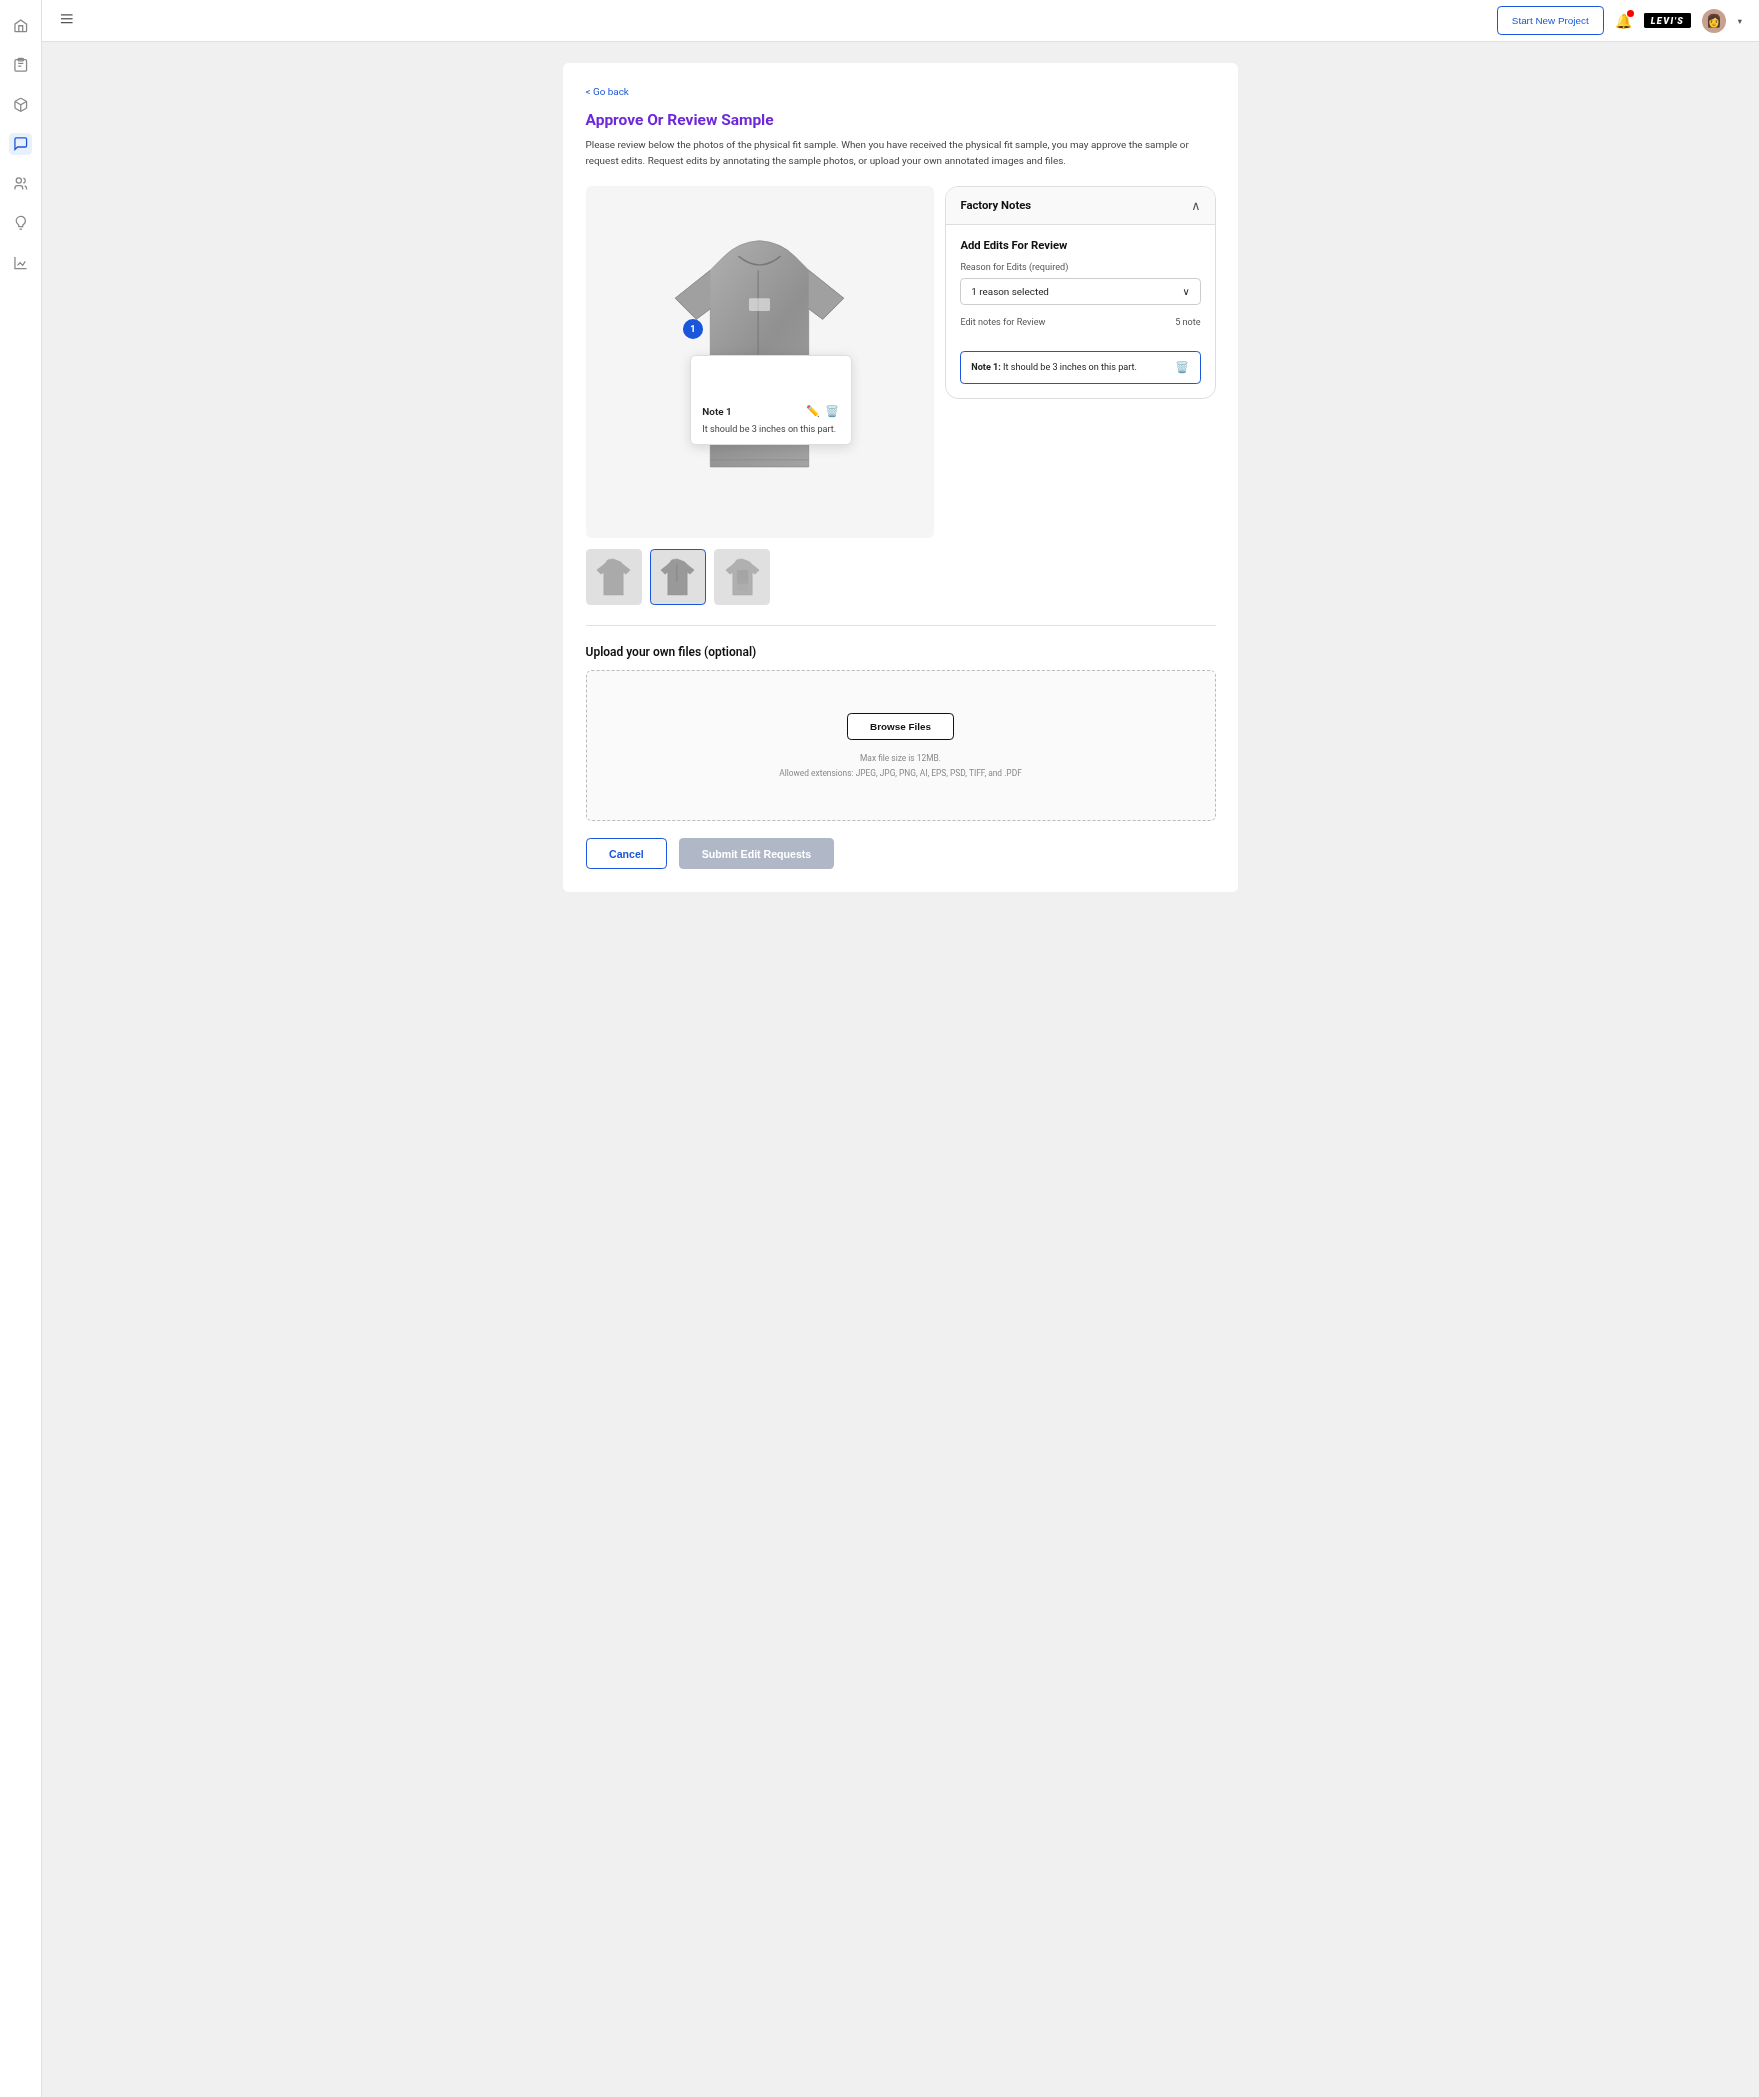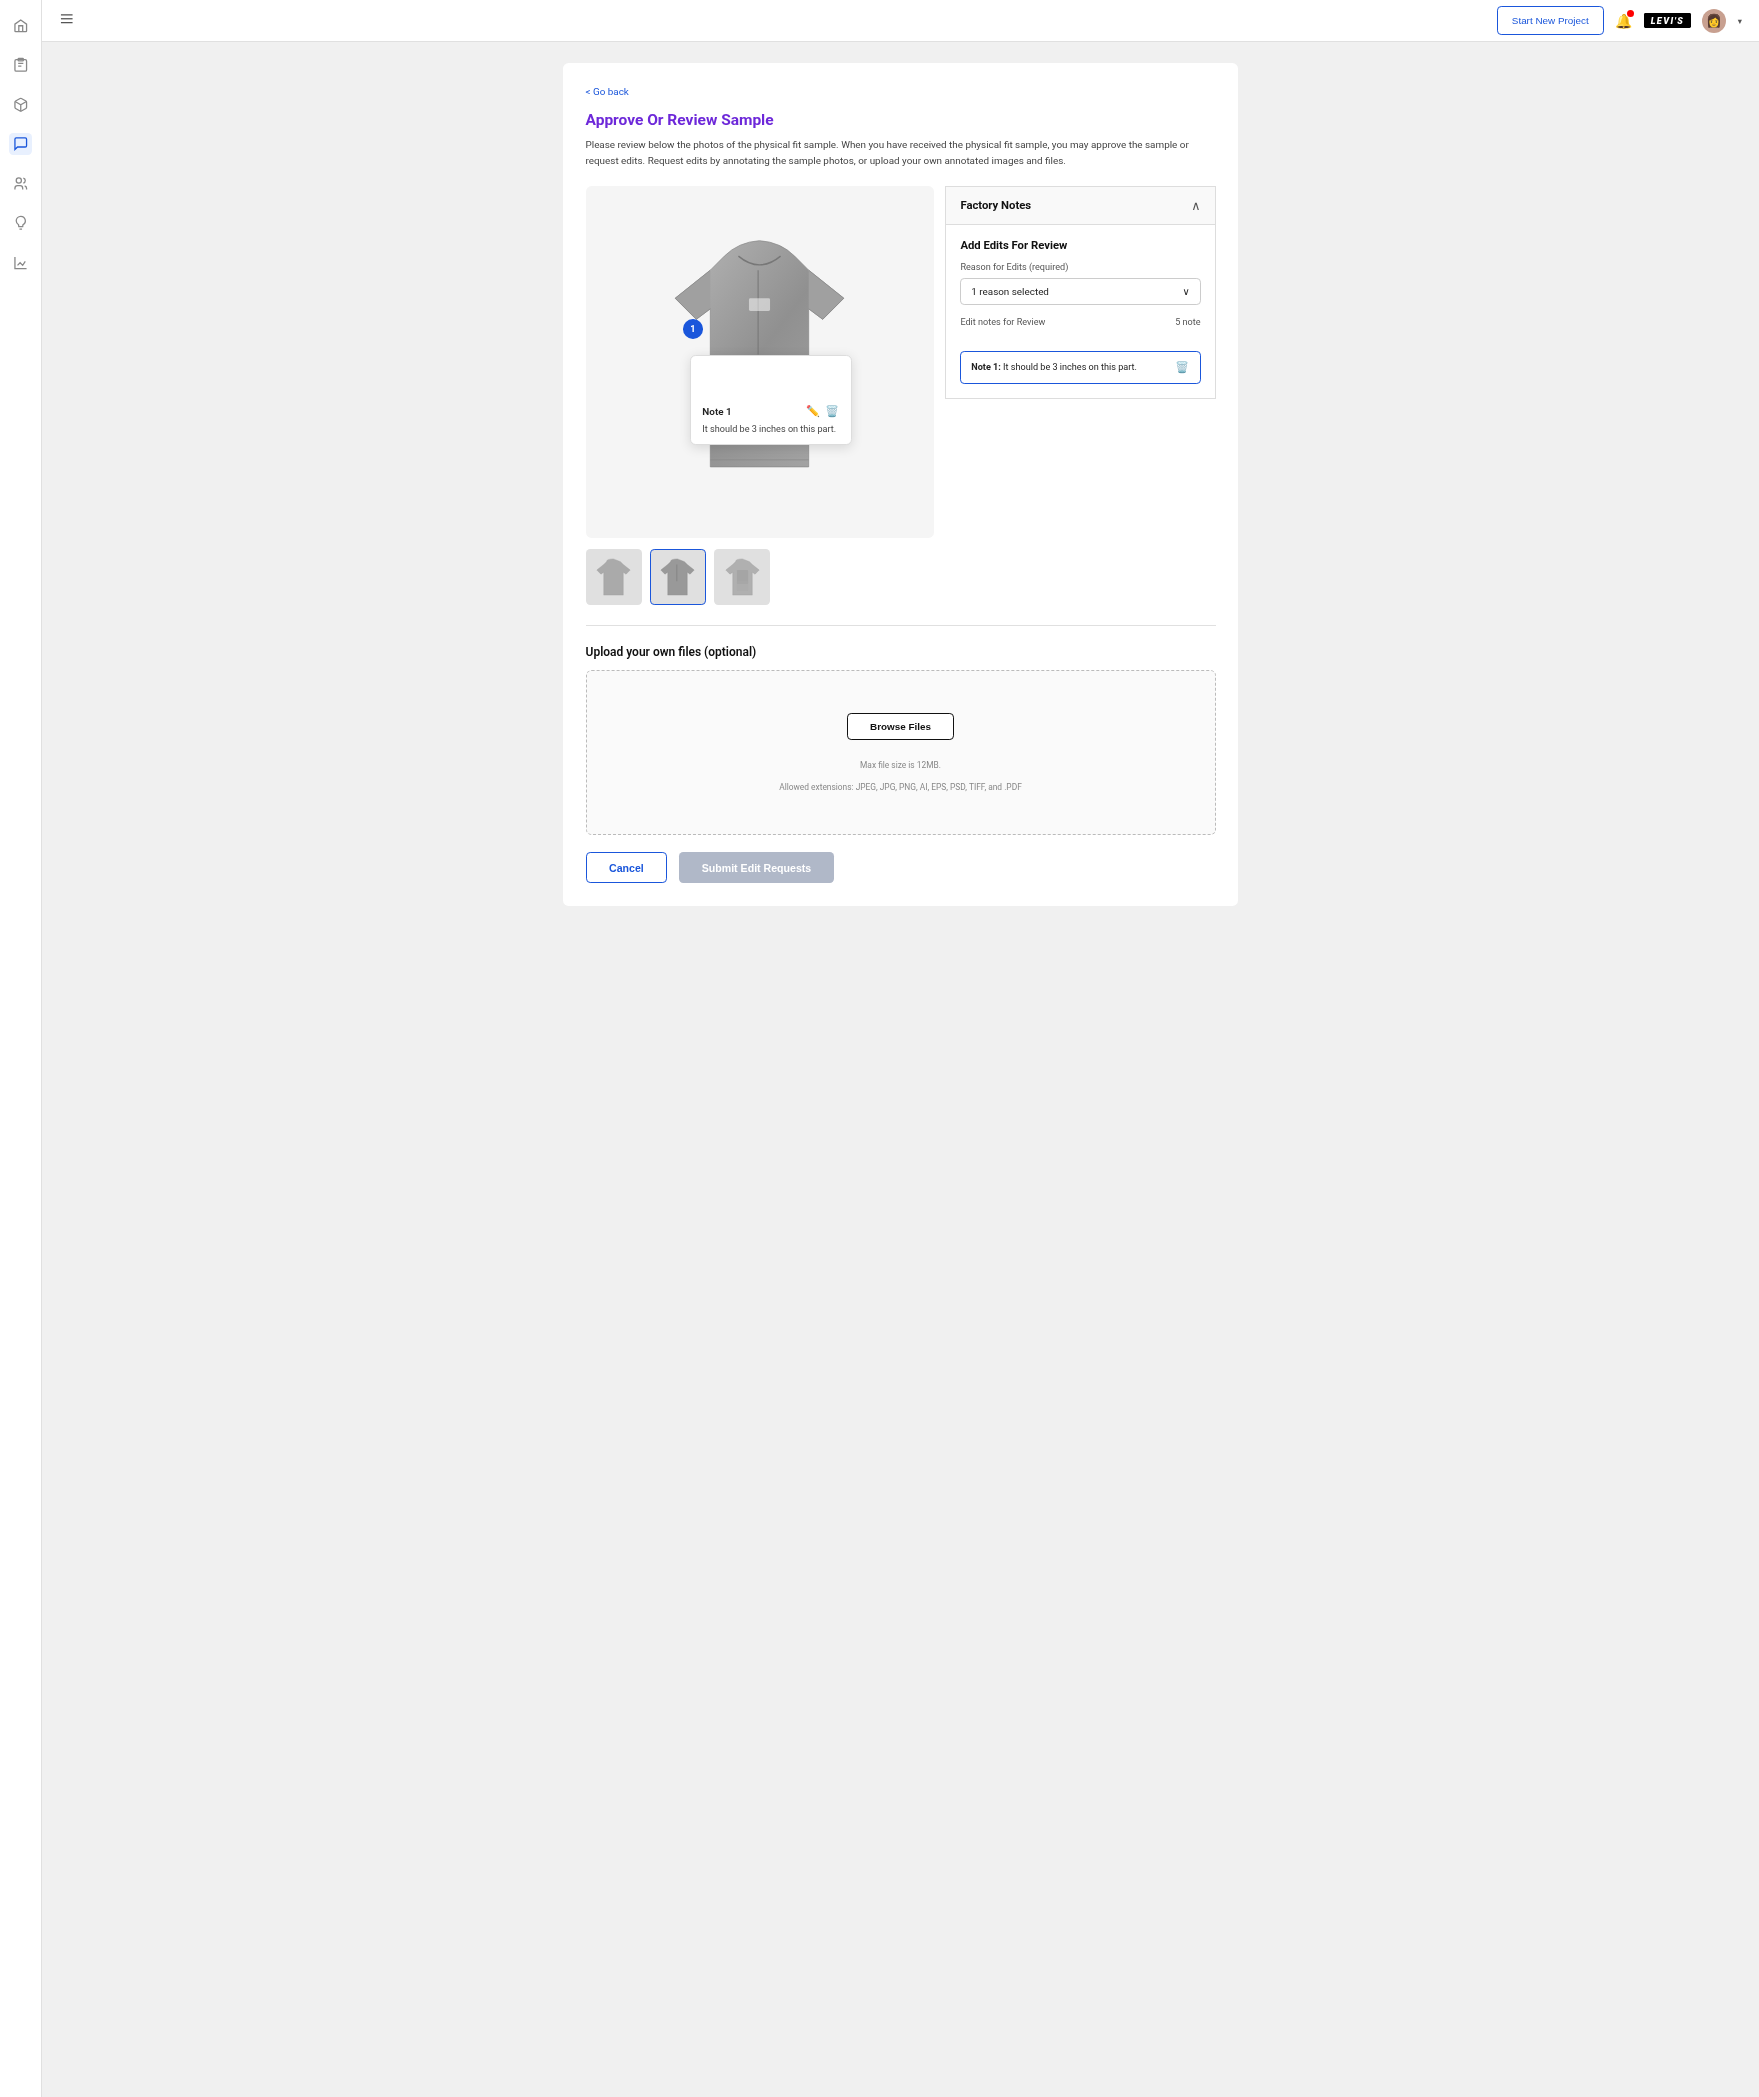--- a/index.html
+++ b/index.html
@@ -194,21 +194,21 @@
     }
     .annotation-popup-title { font-size: 9.9px; font-weight: 600; color: #222; }
     .annotation-popup-actions { display: flex; gap: 5.6px; }
     .annotation-popup-actions span { cursor: pointer; color: #888; font-size: 11.3px; }
     .annotation-popup-text { font-size: 9.1px; color: #444; }
 
     
     .notes-panel {
       flex: 1;
       border: 0.7px solid #ddd;
-      border-radius: 0;
+      border-radius: 13px;
       overflow: hidden;
     }
     .notes-header {
       display: flex;
       justify-content: space-between;
       align-items: center;
       padding: 11.3px 14px;
       background: #f9f9f9;
       border-bottom: 0.7px solid #ddd;
     }
@@ -485,21 +485,21 @@
           <rect x="20" y="36" width="16" height="14" rx="1" fill="#aaa" opacity="0.5"></rect>
         </svg>
       </div>
     </div>
 
     <div class="divider"></div>
 
     <div>
       <div class="upload-title">Upload your own files (optional)</div>
       <div class="upload-zone">
-        <div style="display:flex; flex-direction:column; align-items:center; gap:7px;">
+        <div style="display:flex; flex-direction:column; align-items:center; ">
           <button class="browse-btn">Browse Files</button>
           <div class="upload-info">Max file size is 12MB.</div>
           <div class="upload-info">Allowed extensions: JPEG, JPG, PNG, AI, EPS, PSD, TIFF, and .PDF</div>
         </div>
       </div>
     </div>
 
     <div class="action-buttons">
       <button class="btn-cancel">Cancel</button>
       <button class="btn-submit">Submit Edit Requests</button>

